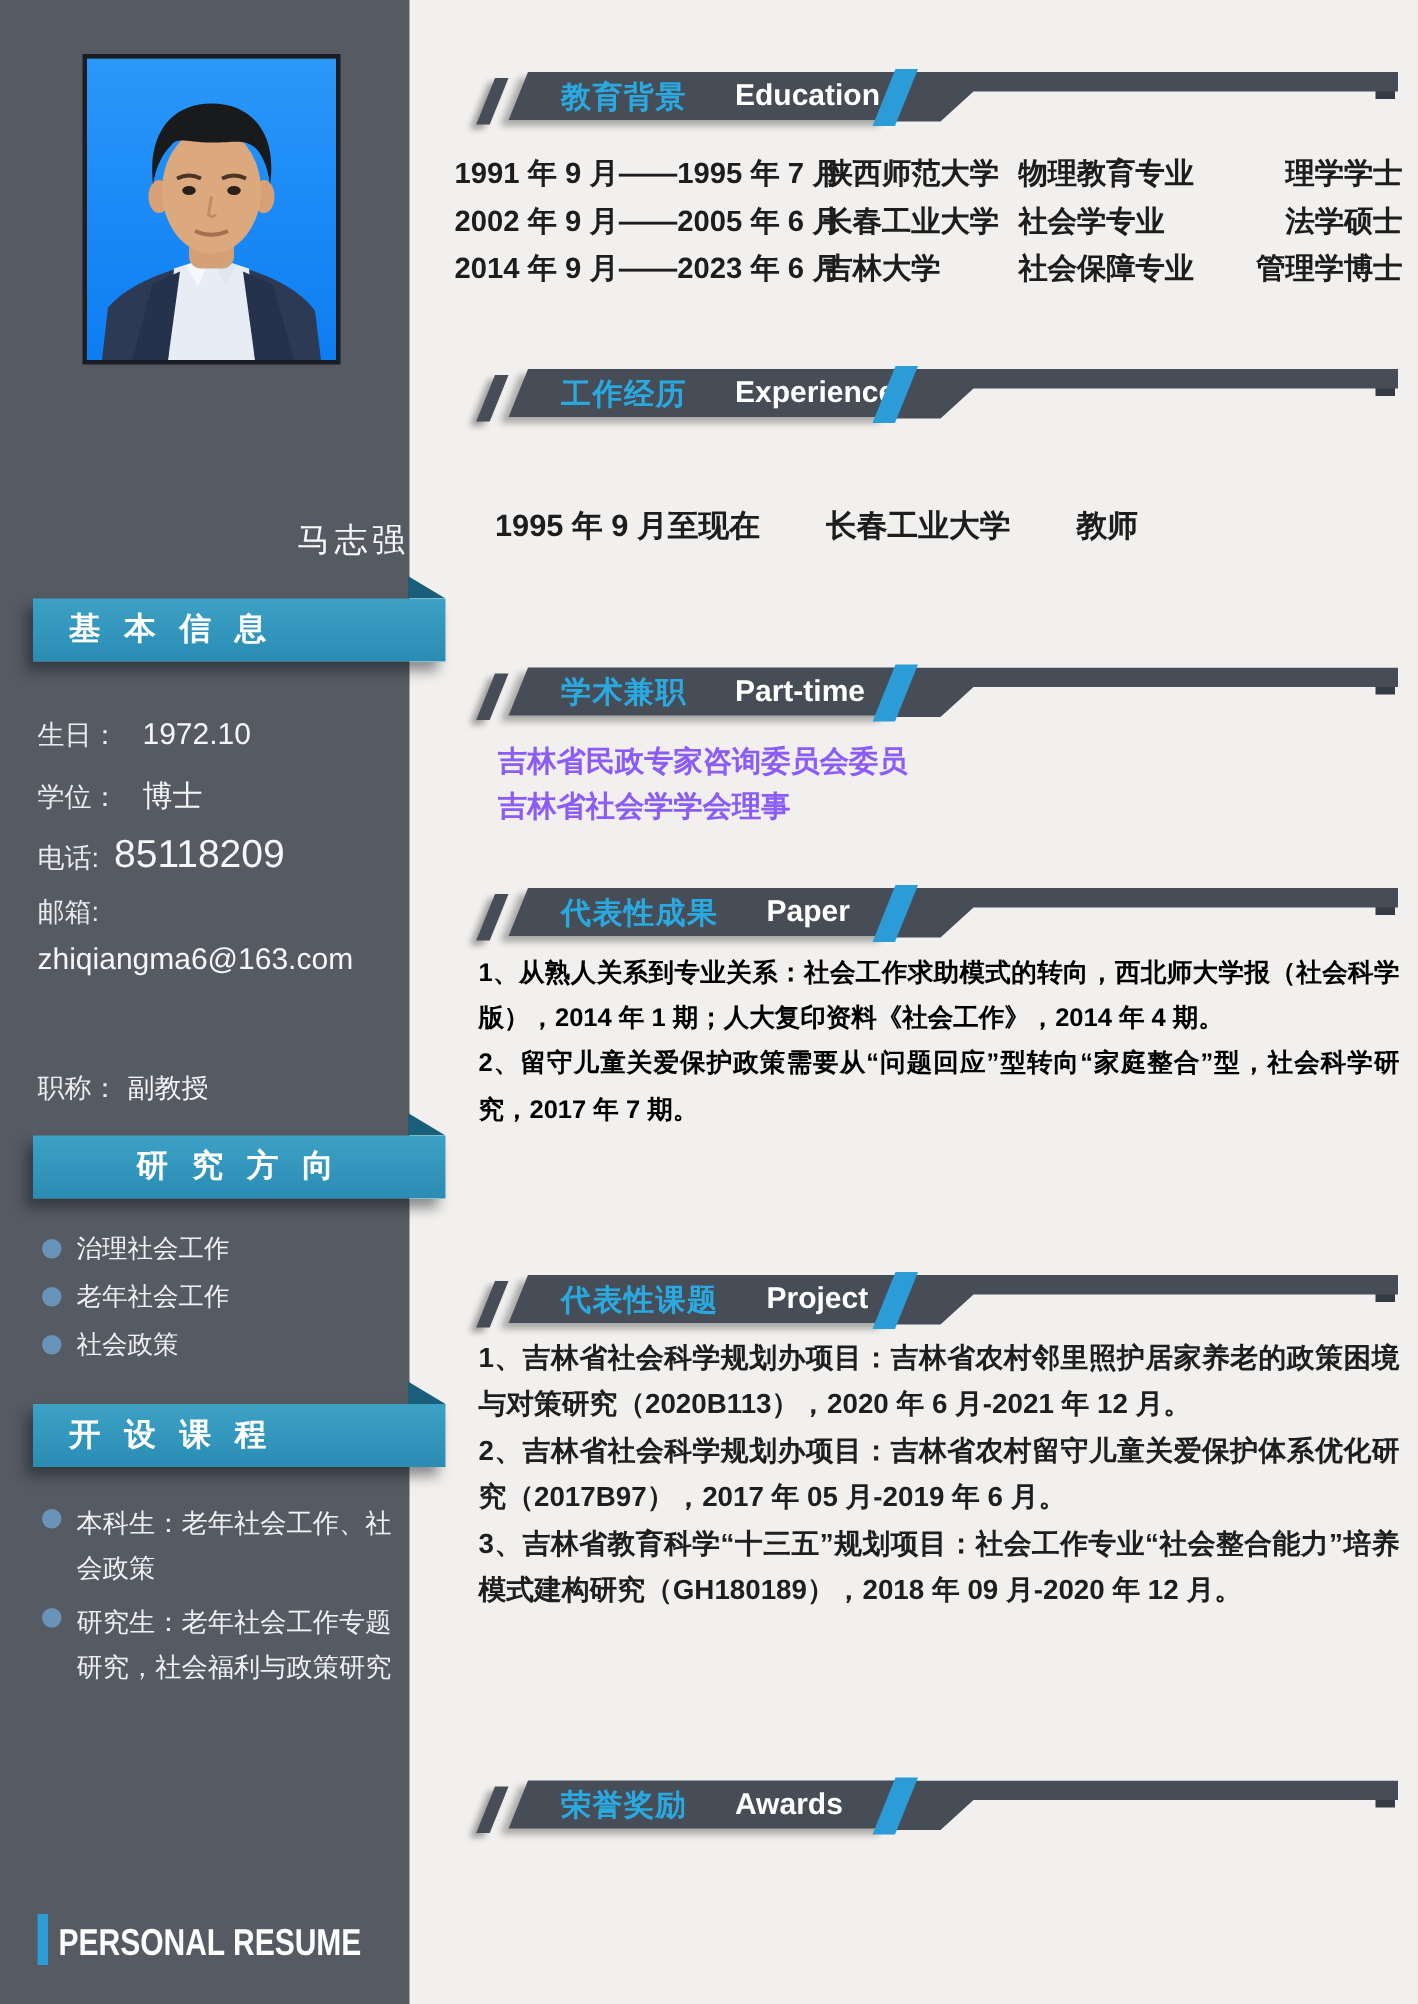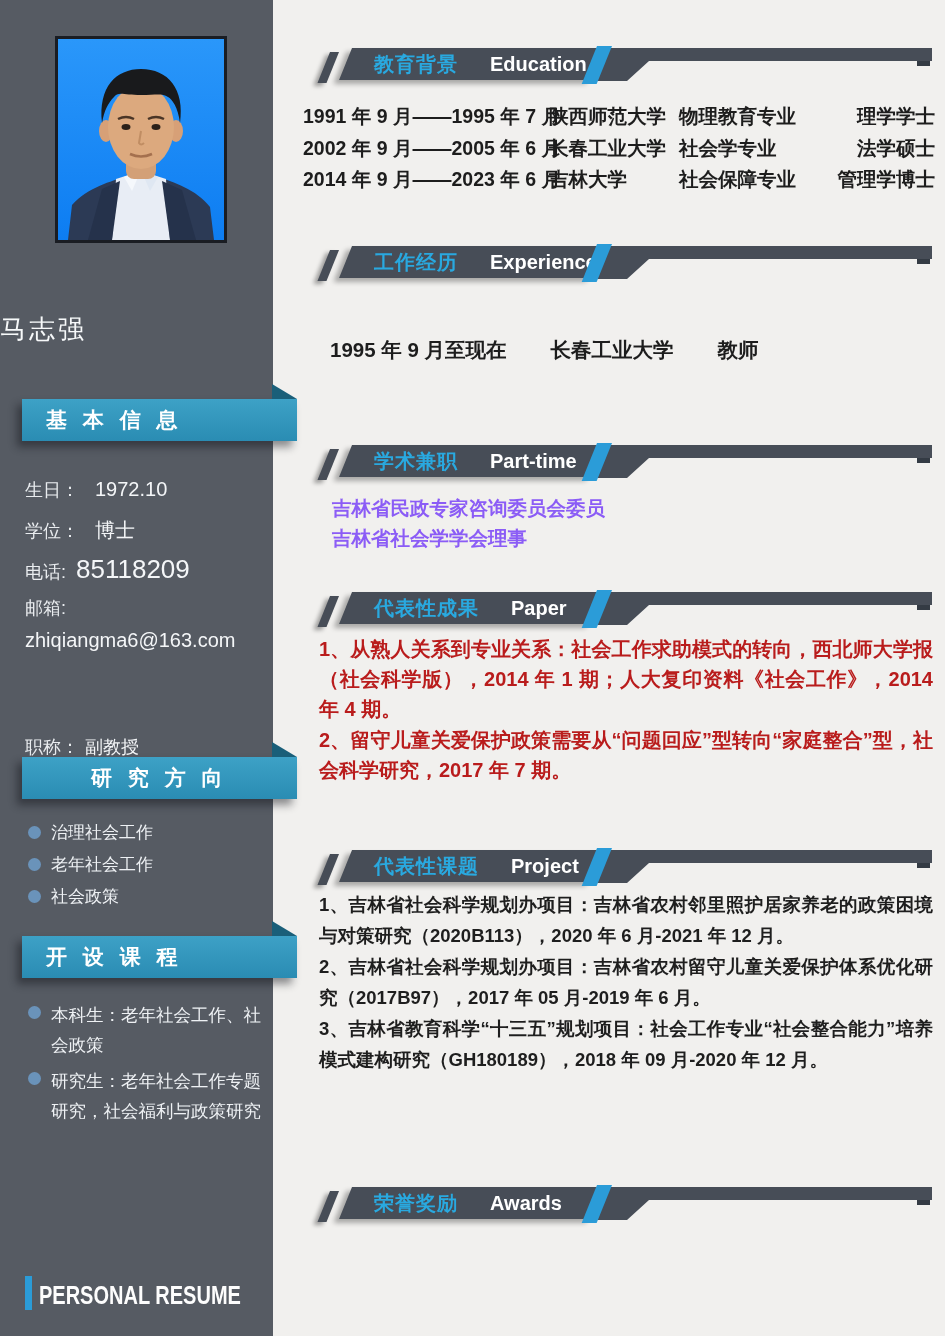--- a/index.html
+++ b/index.html
@@ -3,21 +3,21 @@
 <meta charset="utf-8">
 <style>
   html,body{margin:0;padding:0;background:#e8e7e5;}
   *{box-sizing:border-box;font-family:"Liberation Sans","DejaVu Sans",sans-serif;}
   .page{position:relative;width:945px;height:1336px;background:#f1f0ee;overflow:hidden;margin:0 auto;}
 
   
   .sidebar{position:absolute;left:0;top:0;width:273px;height:1336px;background:#565b63;}
   .photo{position:absolute;left:55px;top:36px;width:172px;height:207px;border:3px solid #1a1d23;overflow:hidden;}
   .photo svg{display:block;}
-  .person-name{position:absolute;left:0;top:312px;width:273px;text-align:left;color:#f7f9fa;font-size:26px;letter-spacing:3px;}
+  .person-name{position:absolute;left:0;top:345px;width:273px;text-align:right;color:#f7f9fa;font-size:22px;letter-spacing:3px;}
 
   .ribbon{position:absolute;left:22px;width:275px;height:42px;
           background:linear-gradient(180deg,#3da1c6,#2a8cb3);
           box-shadow:-5px 6px 8px rgba(15,18,24,.45);}
   .ribbon .fold{position:absolute;right:0;top:-15px;width:25px;height:15px;background:#1a5f79;
           clip-path:polygon(0 0,0 100%,100% 100%);}
   .ribbon .rtext{line-height:42px;padding-left:24px;color:#ffffff;font-weight:bold;font-size:21px;letter-spacing:5px;white-space:nowrap;}
   #ribbon-basic{top:399px;} #ribbon-research{top:757px;padding-left:45px;} #ribbon-courses{top:936px;}
   .fieldrow{position:absolute;left:25px;white-space:nowrap;color:#e9ecef;font-size:18px;}
   .fieldrow .val{font-size:20px;margin-left:16px;color:#f4f6f8;}
@@ -52,22 +52,22 @@
   #sec-education{top:48px;} #sec-experience{top:246px;} #sec-parttime{top:445px;}
   #sec-paper{top:592px;} #sec-project{top:850px;} #sec-awards{top:1187px;}
 
   
   .edu-rows{position:absolute;left:303px;top:101px;width:632px;color:#1d1d1d;font-weight:bold;font-size:19.5px;}
   .edu-row{display:grid;grid-template-columns:246px 130px 156px 1fr;height:31.5px;line-height:31.5px;white-space:nowrap;}
   .edu-row .deg{text-align:right;}
 
   .exp-row{position:absolute;left:330px;top:336px;display:flex;gap:44px;color:#1d1d1d;font-weight:bold;font-size:20.5px;white-space:nowrap;justify-content:flex-end;}
   .pt-list{position:absolute;left:332px;top:494px;color:#8b5cf6;font-weight:bold;font-size:19.5px;line-height:29.5px;}
-  .paper-body{position:absolute;left:319px;top:634px;width:614px;color:#b91c1c;font-weight:bold;
-              font-size:20px;line-height:30.2px;text-align:justify;}
+  .paper-body{position:absolute;left:319px;top:634px;width:614px;color:#000000;font-weight:bold;
+              font-size:17px;line-height:30.2px;text-align:justify;}
   .paper-body p{margin:0;}
   .proj-body{position:absolute;left:319px;top:889px;width:614px;color:#1e1e1e;font-weight:bold;
               font-size:18.5px;line-height:31px;text-align:justify;}
   .proj-body p{margin:0;}
 </style>
 </head>
 <body>
 
 <div class="page">
 
@@ -124,21 +124,21 @@
     <div class="fieldrow" style="top:517px;">
       <span>学位：</span><span class="val">博士</span>
     </div>
     <div class="fieldrow" style="top:554px;">
       <span>电话:</span><span class="val big">85118209</span>
     </div>
     <div class="fieldrow" style="top:596px;">
       <span>邮箱:</span>
     </div>
     <div class="email-val" style="top:618px;">zhiqiangma6@163.com</div>
-    <div class="fieldrow" style="top:735px;">
+    <div class="fieldrow" style="top:713px;">
       <span>职称：</span><span class="val" style="font-size:18px;margin-left:6px;">副教授</span>
     </div>
 
     <div class="ribbon" id="ribbon-research">
       <div class="fold"></div>
       <div class="rtext">研 究 方 向</div>
     </div>
     <div class="bullets" id="research-list">
       <div class="brow">
           <span class="dot"></span>

